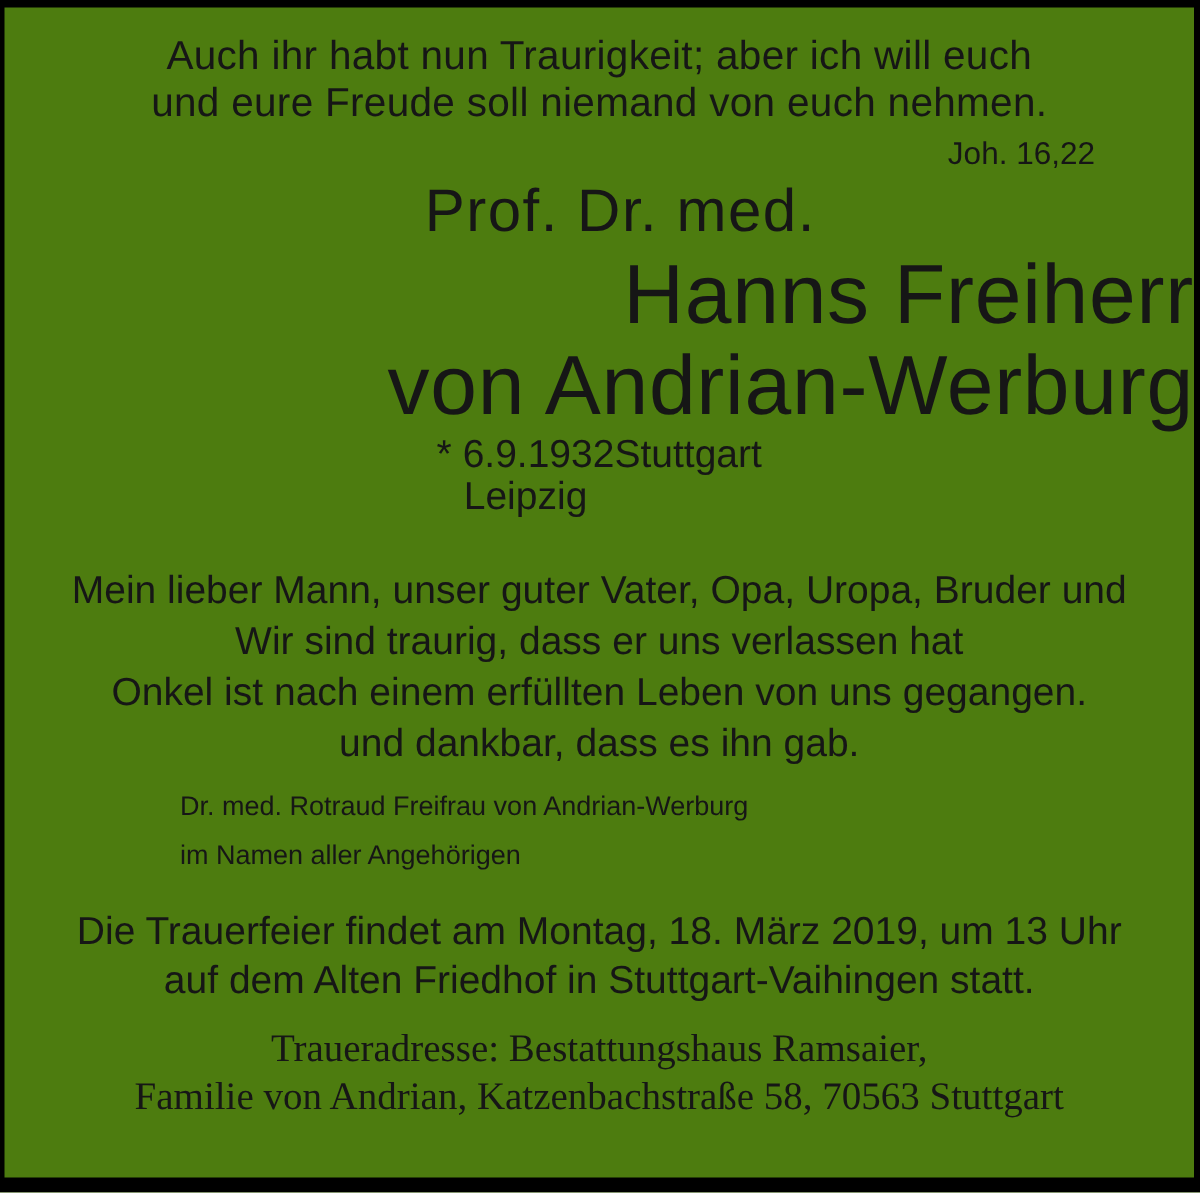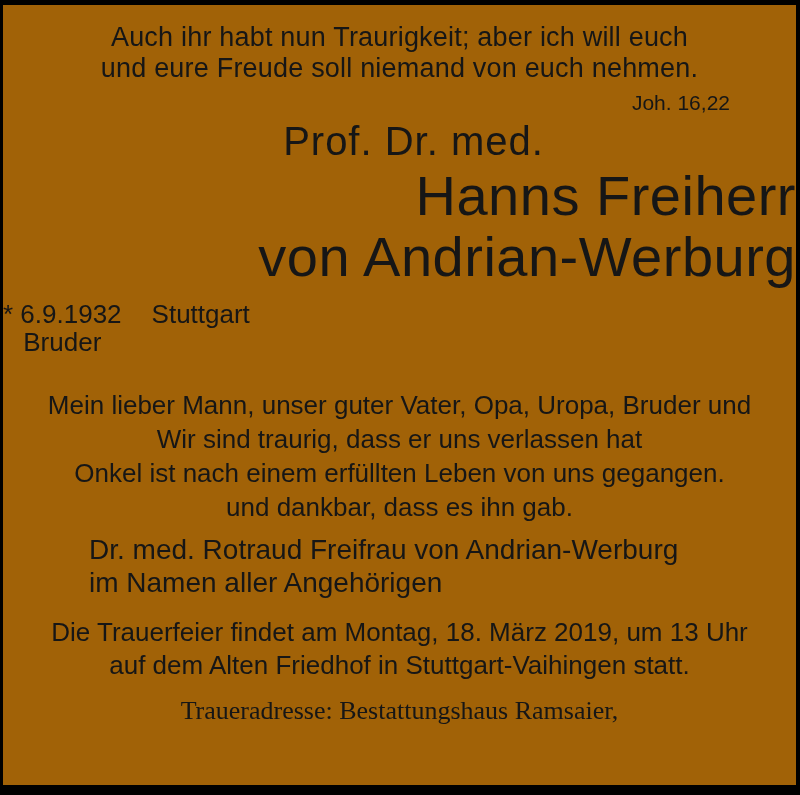--- a/index.html
+++ b/index.html
@@ -7,21 +7,21 @@
   body {
     width: 800px;
     height: 795px;
     font-family: "Liberation Sans", sans-serif;
     color: #161616;
     overflow: hidden;
   }
   .notice {
     width: 800px;
     height: 795px;
-    background: #a16207;
+    background: #4d7c0f;
     border-style: solid;
     border-color: #000000;
     border-width: 5px 4px 10px 3px; 
     overflow: hidden;
   }
 
   .verse {
     padding-top: 17px;
     font-size: 27px;
     line-height: 31px;
@@ -45,40 +45,40 @@
     padding-left: 28px;
   }
   .name {
     font-size: 56px;
     line-height: 61px;
     text-align: right;
     letter-spacing: 0.5px;
     white-space: nowrap;
   }
   .dates-row {
-    margin-top: 13px;
+    margin-top: 1px;
     display: flex;
-    gap: 30px;
+    justify-content: center;
   }
   .date-col {
     text-align: center;
     font-size: 26px;
     line-height: 28px;
   }
   .message {
     margin-top: 32px;
     font-size: 26px;
     line-height: 34px;
     text-align: center;
     white-space: nowrap;
   }
   .signature {
     margin-top: 9px;
-    margin-left: 86px;
-    font-size: 28px;
+    margin-left: 117px;
+    font-size: 18px;
     line-height: 33px;
     text-align: left;
     white-space: nowrap;
   }
   .funeral {
     margin-top: 17px;
     font-size: 26px;
     line-height: 33px;
     text-align: center;
     white-space: nowrap;
@@ -107,21 +107,21 @@
   <div class="title">Prof. Dr. med.</div>
 
   <div class="name">
     <div>Hanns Freiherr</div>
     <div>von Andrian-Werburg</div>
   </div>
 
   <div class="dates-row">
     <div class="date-col">
       <div>* 6.9.1932</div>
-      <div>Bruder</div>
+      <div>Leipzig</div>
     </div>
     <div class="date-col">
       <div>Stuttgart</div>
     </div>
   </div>
 
   <div class="message">
     <div>Mein lieber Mann, unser guter Vater, Opa, Uropa, Bruder und</div>
     <div>Wir sind traurig, dass er uns verlassen hat</div>
     <div>Onkel ist nach einem erfüllten Leben von uns gegangen.</div>
@@ -133,15 +133,16 @@
     <div>im Namen aller Angehörigen</div>
   </div>
 
   <div class="funeral">
     <div>Die Trauerfeier findet am Montag, 18. März 2019, um 13 Uhr</div>
     <div>auf dem Alten Friedhof in Stuttgart-Vaihingen statt.</div>
   </div>
 
   <div class="address">
     <div>Traueradresse: Bestattungshaus Ramsaier,</div>
+    <div>Familie von Andrian, Katzenbachstraße 58, 70563 Stuttgart</div>
   </div>
 
 </div>
 
 </body></html>

